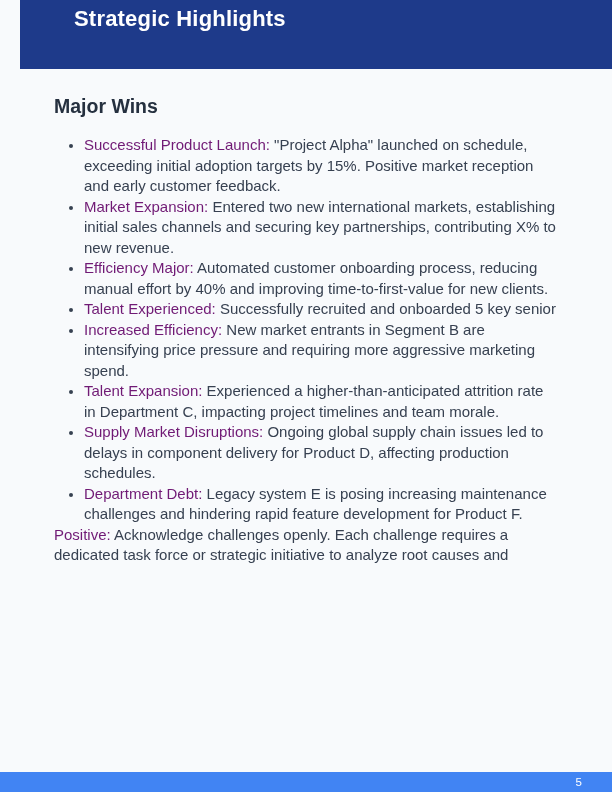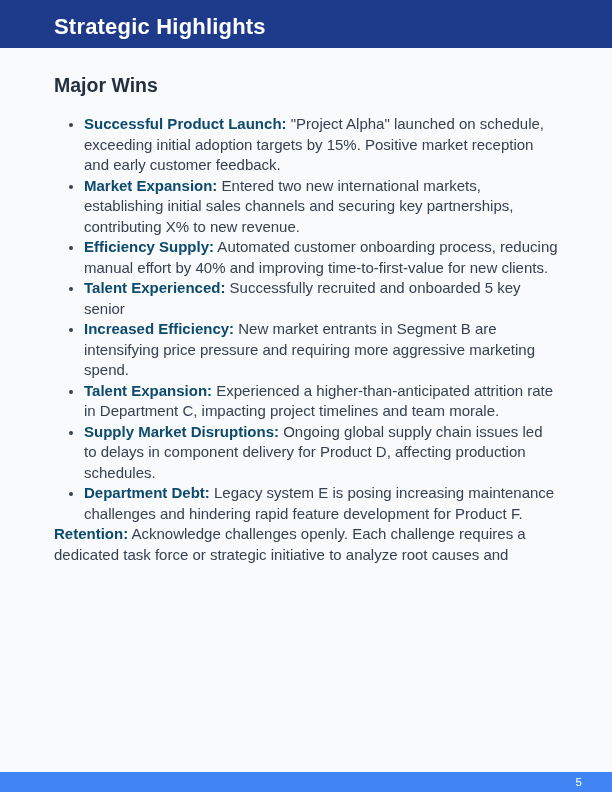--- a/index.html
+++ b/index.html
@@ -6,25 +6,25 @@
   html, body { width: 612px; height: 792px; }
   body {
     font-family: "Liberation Sans", "DejaVu Sans", sans-serif;
     background: #f8fafc;
     position: relative;
     overflow: hidden;
   }
   .page { width: 612px; height: 792px; position: relative; }
 
   .header {
-    height: 48px;
+    height: 69px;
     background: #1e3a8a;
     display: flex;
-    align-items: center;
     padding: 0 54px;
+    margin-left: 20px;
   }
   .header h1 {
     color: #ffffff;
     font-size: 22px;
     font-weight: bold;
     letter-spacing: 0.2px;
     padding-top: 6px;
   }
 
   main { padding: 24px 54px 0 54px; }
@@ -43,22 +43,22 @@
     padding-left: 30px;
     list-style: disc;
   }
   li {
     font-size: 15px;
     line-height: 20.5px;
     color: #374151;
   }
   li::marker { color: #374151; font-size: 14px; }
   li strong, .guidance strong {
-    color: #0c4a6e;
-    font-weight: bold;
+    color: #701a75;
+    font-weight: normal;
   }
 
   .guidance {
     font-size: 15px;
     line-height: 20.5px;
     color: #374151;
     margin: 0;
   }
 
   .footer {
@@ -87,35 +87,35 @@
     <h1>Strategic Highlights</h1>
   </header>
 
   <main>
 
     <section>
       <h2>Major Wins</h2>
       <ul>
           <li><strong>Successful Product Launch:</strong> "Project Alpha" launched on schedule, exceeding initial adoption targets by 15%. Positive market reception and early customer feedback.</li>
           <li><strong>Market Expansion:</strong> Entered two new international markets, establishing initial sales channels and securing key partnerships, contributing X% to new revenue.</li>
-          <li><strong>Efficiency Supply:</strong> Automated customer onboarding process, reducing manual effort by 40% and improving time-to-first-value for new clients.</li>
+          <li><strong>Efficiency Major:</strong> Automated customer onboarding process, reducing manual effort by 40% and improving time-to-first-value for new clients.</li>
           <li><strong>Talent Experienced:</strong> Successfully recruited and onboarded 5 key senior</li>
         </ul>
     </section>
 
     <section>
       <ul>
           <li><strong>Increased Efficiency:</strong> New market entrants in Segment B are intensifying price pressure and requiring more aggressive marketing spend.</li>
           <li><strong>Talent Expansion:</strong> Experienced a higher-than-anticipated attrition rate in Department C, impacting project timelines and team morale.</li>
           <li><strong>Supply Market Disruptions:</strong> Ongoing global supply chain issues led to delays in component delivery for Product D, affecting production schedules.</li>
           <li><strong>Department Debt:</strong> Legacy system E is posing increasing maintenance challenges and hindering rapid feature development for Product F.</li>
         </ul>
     </section>
 
-    <p class="guidance"><strong>Retention:</strong> <span>Acknowledge challenges openly. Each challenge requires a dedicated task force or strategic initiative to analyze root causes and</span></p>
+    <p class="guidance"><strong>Positive:</strong> <span>Acknowledge challenges openly. Each challenge requires a dedicated task force or strategic initiative to analyze root causes and</span></p>
 
   </main>
 
   <footer class="footer">
     <span class="page-number">5</span>
   </footer>
 
 </div>
 
 </body></html>

